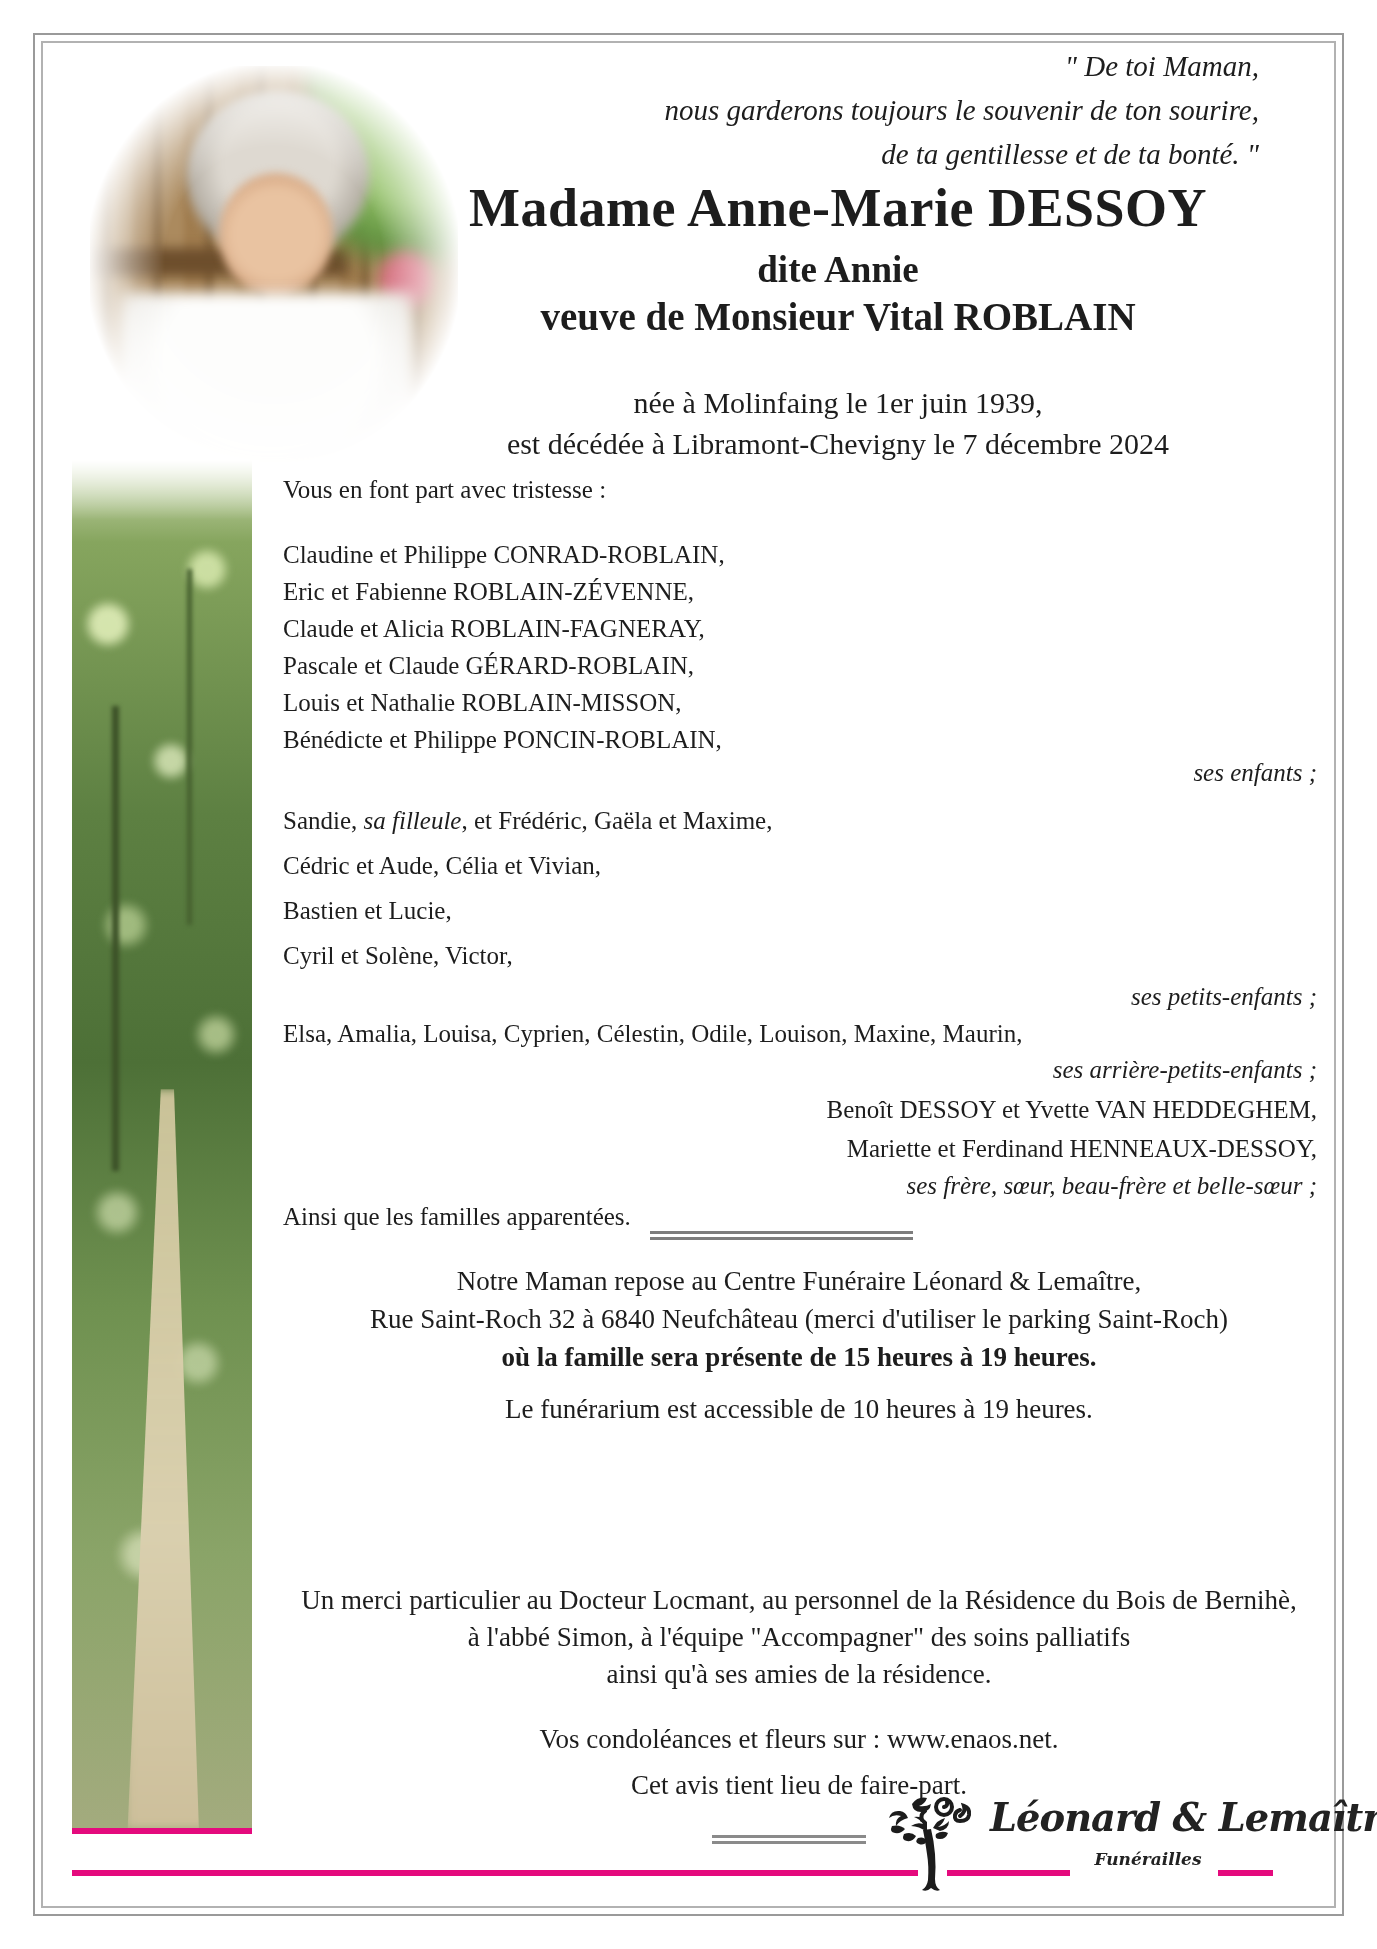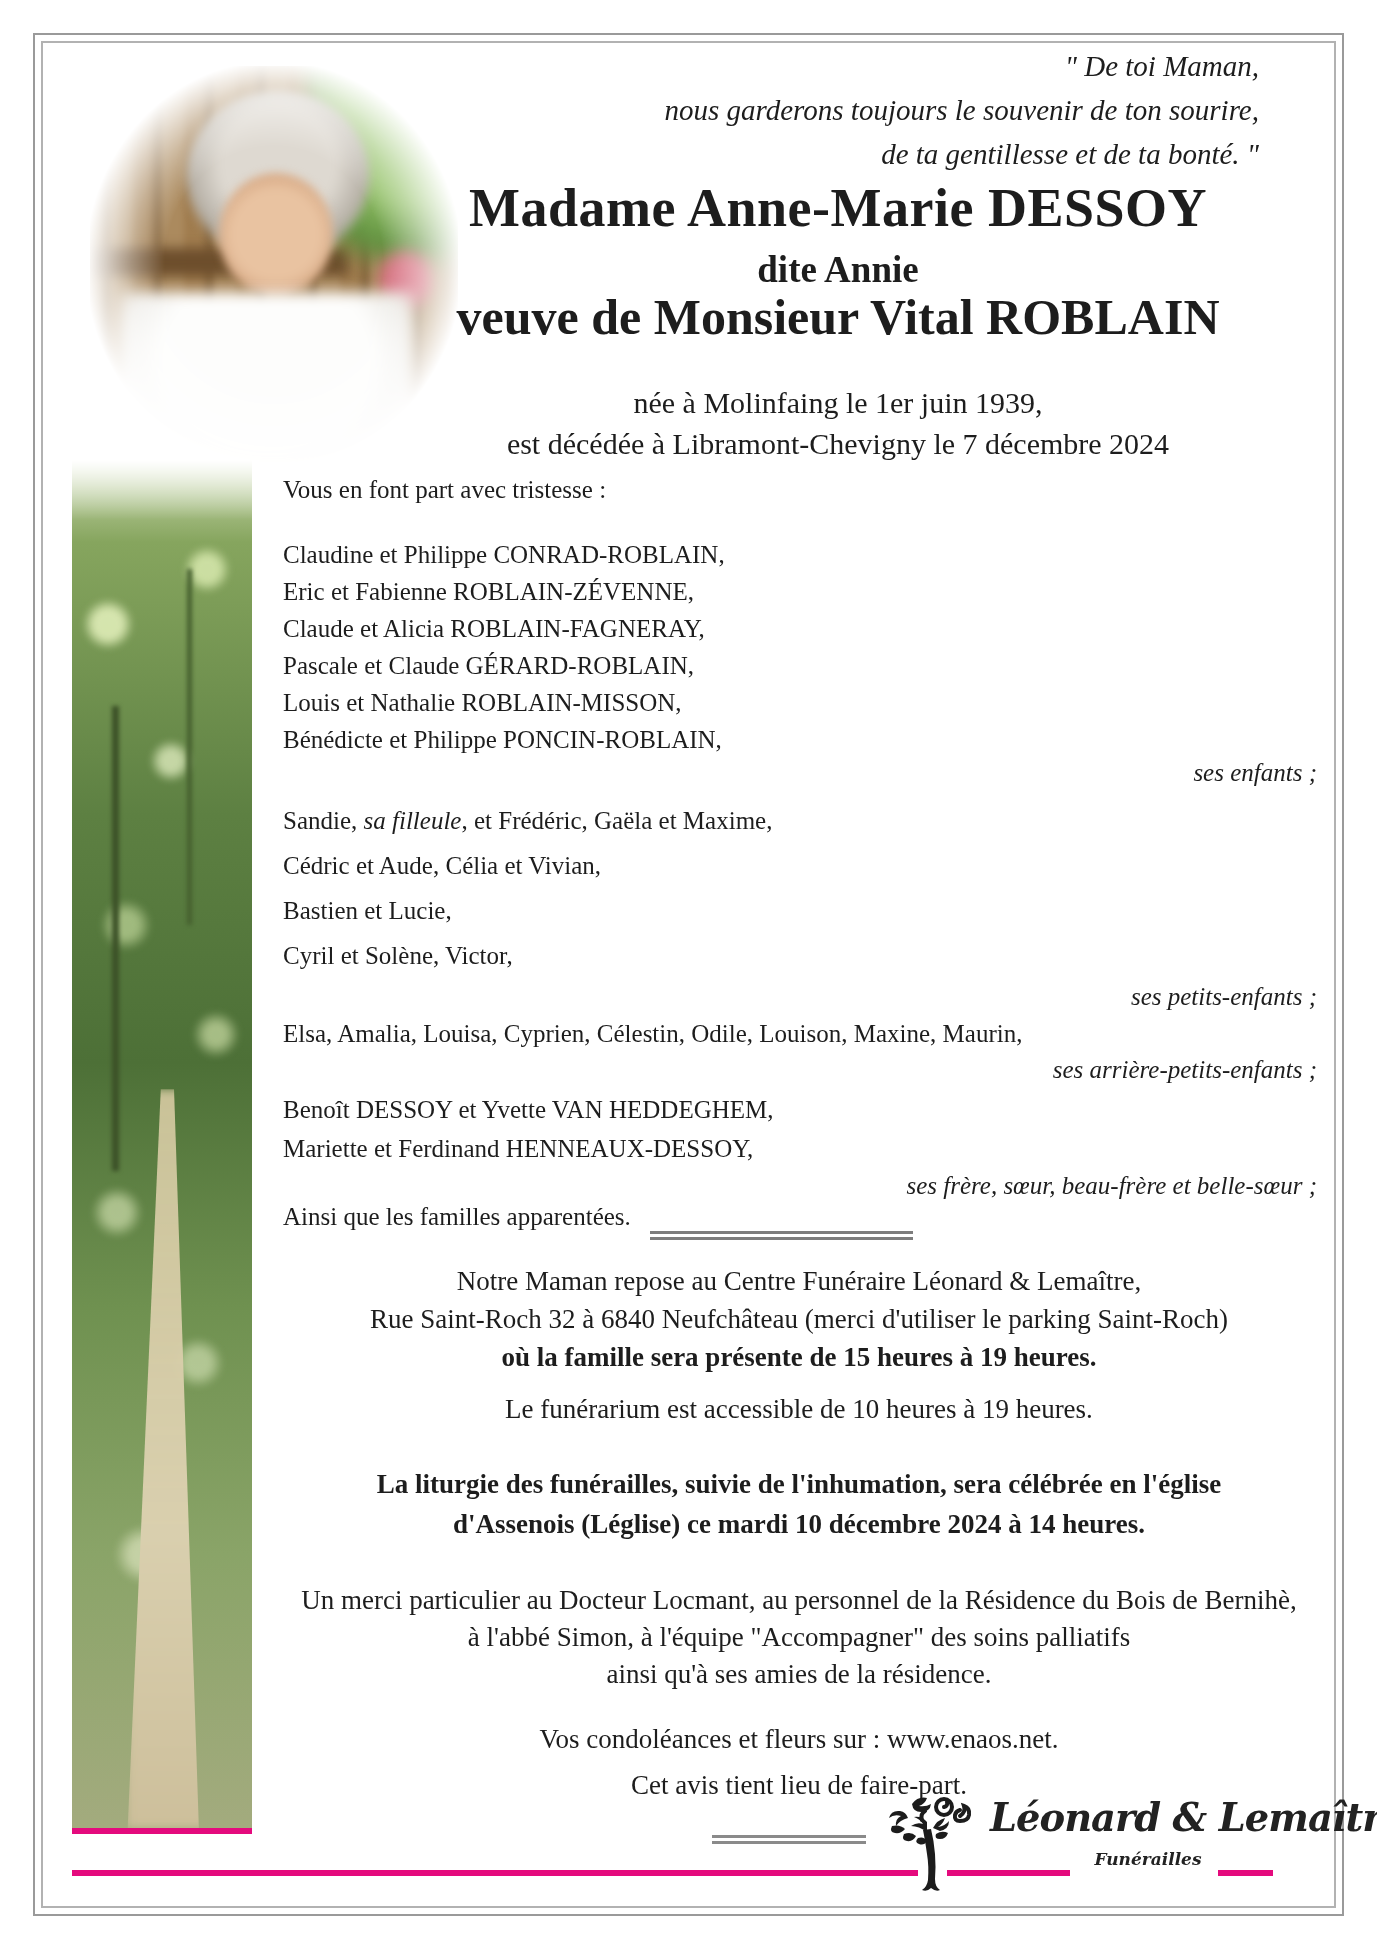--- a/index.html
+++ b/index.html
@@ -49,35 +49,35 @@
     background:linear-gradient(180deg,rgba(214,202,162,.9),#d9cfae 60%,#cdbf9b);
     clip-path:polygon(42% 0,58% 0,88% 100%,2% 100%);}
   .forest-underline{position:absolute;left:72px;top:1828px;width:180px;height:6px;}
 
   
   .quote{position:absolute;top:44px;right:118px;width:640px;text-align:right;
     font-style:italic;font-size:29px;line-height:44px;}
   .title-block{position:absolute;left:365px;right:66px;top:178px;text-align:center;}
   .main-title{font-size:54px;font-weight:bold;margin:0;line-height:60px;letter-spacing:.5px;}
   .alias{font-size:37px;font-weight:bold;line-height:46px;margin-top:9px;}
-  .widow{font-size:50px;font-weight:bold;line-height:48px;}
+  .widow{font-size:39px;font-weight:bold;line-height:48px;}
   .birth-block{position:absolute;left:365px;right:66px;top:382px;text-align:center;
     font-size:30px;line-height:41px;}
 
   .family{position:absolute;left:283px;right:60px;top:472px;font-size:25px;}
   .family .intro{line-height:36px;margin-bottom:28px;}
   .family .kid{line-height:37px;}
   .family .right-label{text-align:right;font-style:italic;line-height:36px;}
   .family .lbl-children{margin-top:-3px;}
   .family .gkid{line-height:45px;}
   .family .gkids{margin-top:7px;}
   .family .lbl-gchildren{margin-top:1px;}
   .family .ggkids{line-height:37px;margin-top:0px;}
   .family .sib{line-height:39px;}
-  .family .sibs{margin-top:2px;}
+  .family .sibs{margin-top:2px;text-align:right;}
   .family .lbl-sibs{margin-top:0px;}
   .family .families-line{line-height:36px;margin-top:-5px;}
 
   .divider{position:absolute;left:650px;top:1231px;width:263px;height:0;
     border-top:9px double #7d7d7d;}
 
   .notices{position:absolute;left:283px;right:62px;text-align:center;font-size:27px;}
   .n1{top:1262px;line-height:38px;}
   .n2{top:1390px;line-height:38px;}
   .n3{top:1464px;line-height:40px;font-weight:bold;}
@@ -190,24 +190,20 @@
   <div class="notices n1">
     <div>Notre Maman repose au Centre Funéraire Léonard &amp; Lemaître,</div>
     <div>Rue Saint-Roch 32 à 6840 Neufchâteau (merci d'utiliser le parking Saint-Roch)</div>
     <div class="bold-line">où la famille sera présente de 15 heures à 19 heures.</div>
   </div>
 
   <div class="notices n2">
     <div>Le funérarium est accessible de 10 heures à 19 heures.</div>
   </div>
 
-  <div class="notices n3">
-    <div>La liturgie des funérailles, suivie de l'inhumation, sera célébrée en l'église</div>
-    <div>d'Assenois (Léglise) ce mardi 10 décembre 2024 à 14 heures.</div>
-  </div>
 
   <div class="notices n4">
     <div>Un merci particulier au Docteur Locmant, au personnel de la Résidence du Bois de Bernihè,</div>
     <div>à l'abbé Simon, à l'équipe "Accompagner" des soins palliatifs</div>
     <div>ainsi qu'à ses amies de la résidence.</div>
   </div>
 
   <div class="notices n5">
     <div>Vos condoléances et fleurs sur : www.enaos.net.</div>
     <div>Cet avis tient lieu de faire-part.</div>

